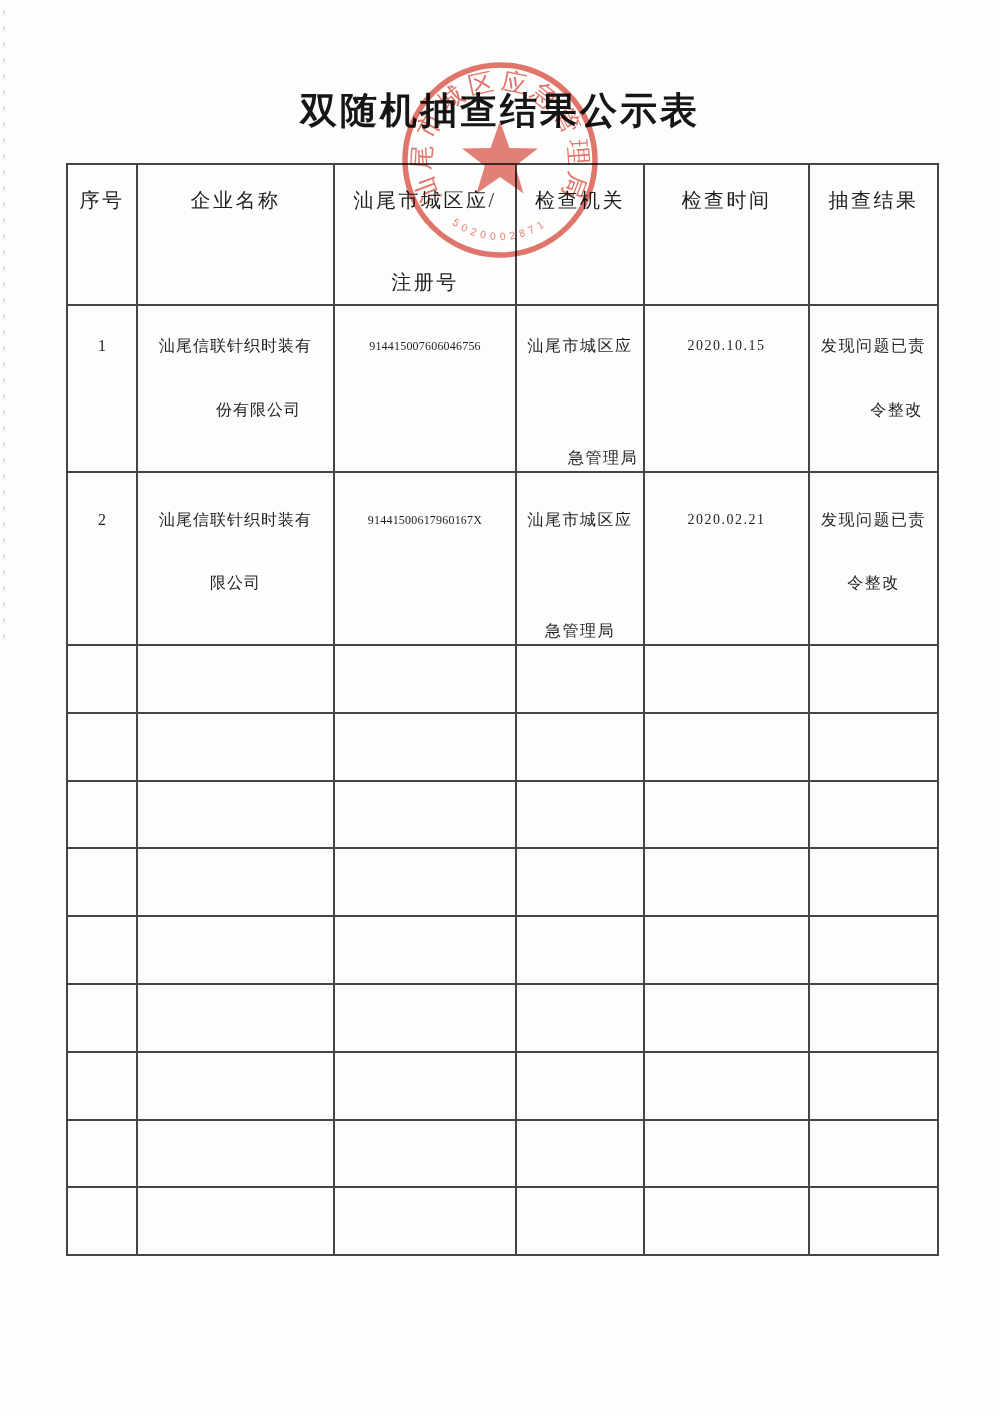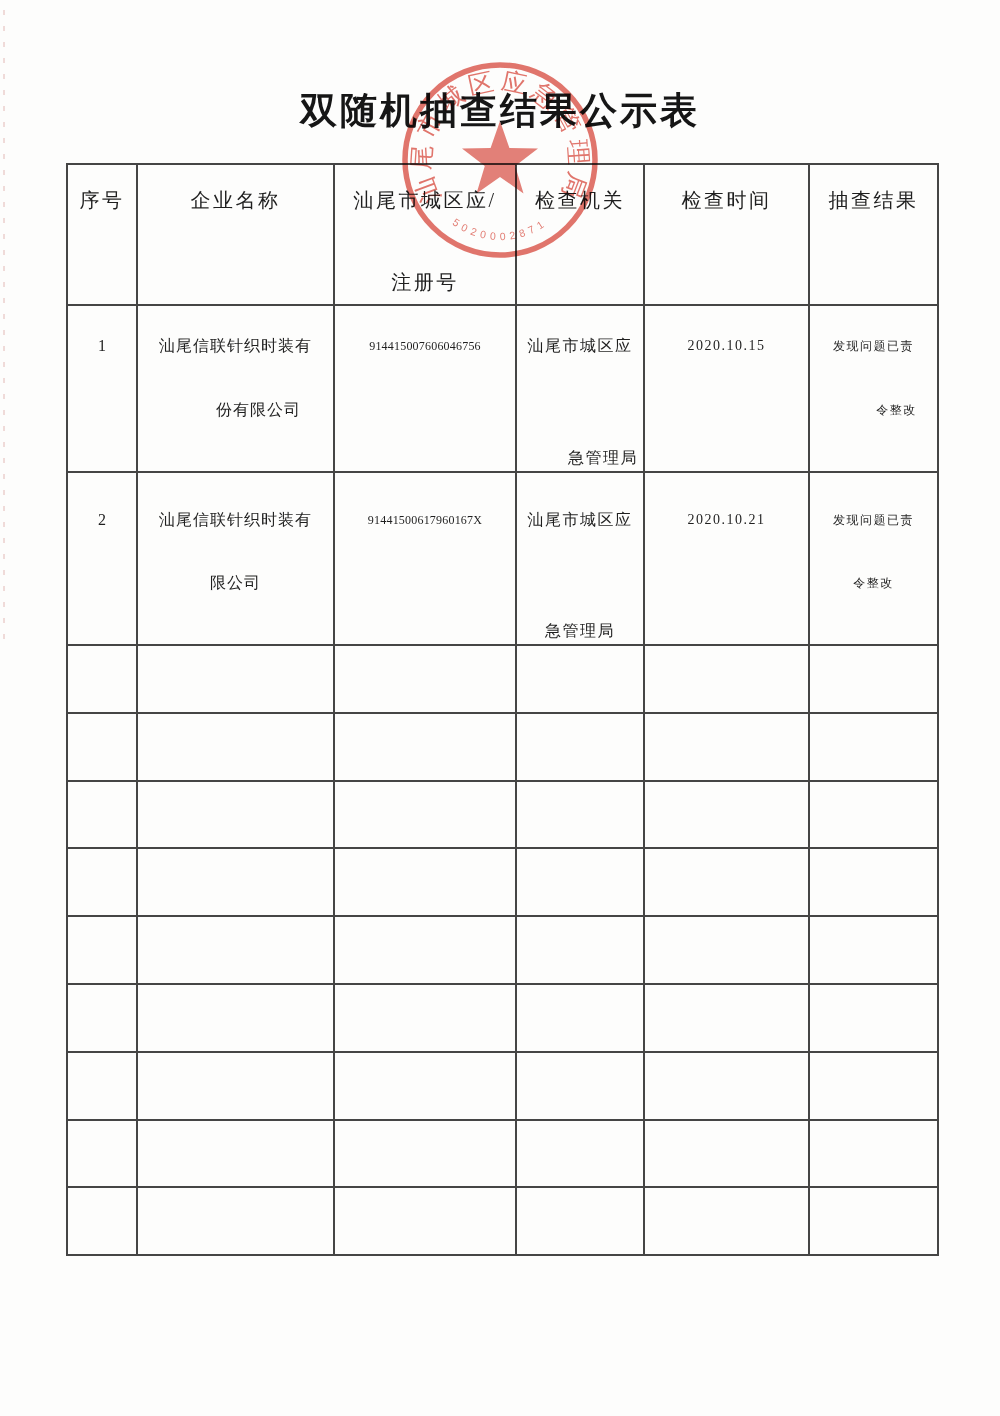--- a/index.html
+++ b/index.html
@@ -50,21 +50,21 @@
   .row-header .cell span + span { margin-top: 56px; }
 
   
   .row-data-1 .cell { padding-top: 27px; }
   .row-data-2 .cell { padding-top: 34px; }
   .cell.company  { font-size: 16px; letter-spacing: 1px; }
   .cell.serial   { font-size: 16px; }
   .cell.code     { font-size: 12px; letter-spacing: 0.2px; }
   .cell.authority{ font-size: 16px; letter-spacing: 1.5px; gap: 48px; }
   .cell.date     { font-size: 14px; letter-spacing: 1.5px; }
-  .cell.result   { font-size: 12px; letter-spacing: 1.5px; }
+  .cell.result   { font-size: 16px; letter-spacing: 1.5px; }
   .row-data-1 .cell span + span { margin-top: 38px; margin-left: 46px; }
   .row-data-2 .cell span + span { margin-top: 37px; }
 
   
   .seal {
     position: absolute; left: 380px; top: 40px;
     width: 240px; height: 240px;
     mix-blend-mode: multiply;
     opacity: 0.88;
     pointer-events: none;
@@ -178,21 +178,21 @@
               </div>
           </td>
           <td>
             <div class="cell authority">
               <span>汕尾市城区应</span>
               <span>急管理局</span>
             </div>
           </td>
           <td>
             <div class="cell date">
-                <span>2020.10.21</span>
+                <span>2020.02.21</span>
               </div>
           </td>
           <td>
             <div class="cell result">
               <span>发现问题已责</span>
               <span>令整改</span>
             </div>
           </td>
         </tr>
 

